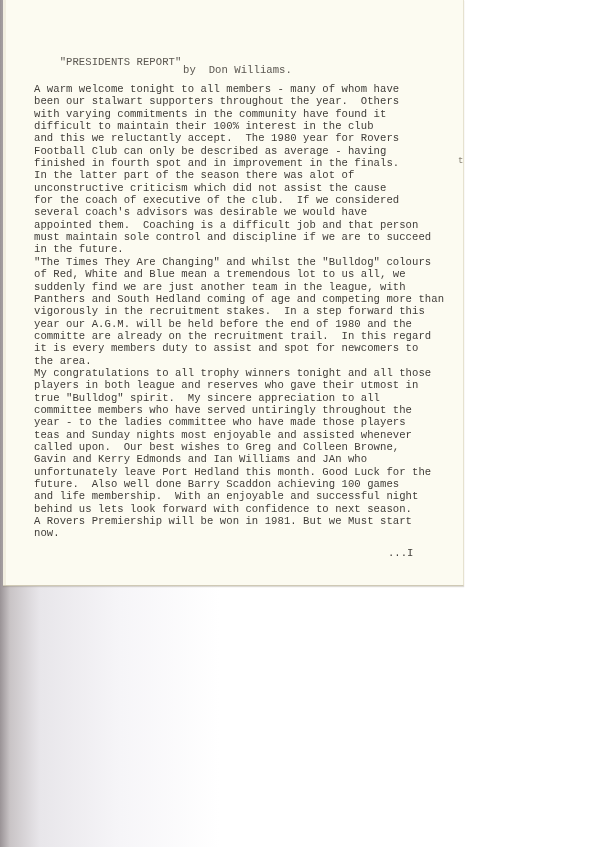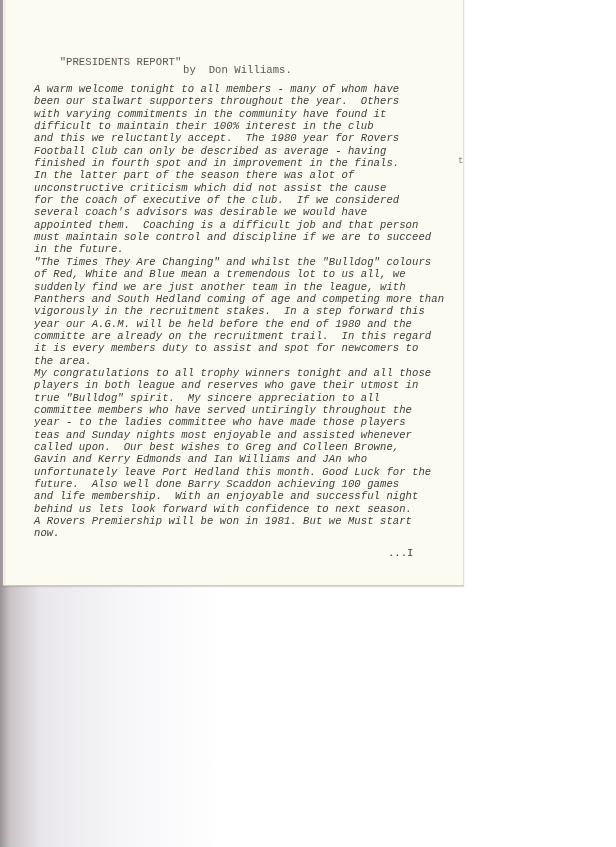--- a/index.html
+++ b/index.html
@@ -27,21 +27,21 @@
     position: absolute; left: 31px; top: 44px;
     font-size: 10.6px; color: #5a5650; white-space: pre;
     letter-spacing: 0.05px;
   }
   .title-line .author { position: absolute; left: 149px; top: 0; white-space: pre; margin-top: 20px; }
   .body-text {
     position: absolute; left: 31px; top: 83px;
     font-size: 10.6px; line-height: 12.35px; color: #3f3c38;
     white-space: pre; letter-spacing: 0.05px;
   }
-  .body-text .ln { display: block; height: 12.35px; font-style: italic; }
+  .body-text .ln { display: block; height: 12.35px; }
   .page-continue {
     position: absolute; left: 385px; top: 547px;
     font-size: 10.6px; color: #3f3c38; white-space: pre;
   }
   .margin-mark {
     position: absolute; left: 455px; top: 156px;
     font-size: 9px; color: #8a8478;
   }
 </style>
 </head>

